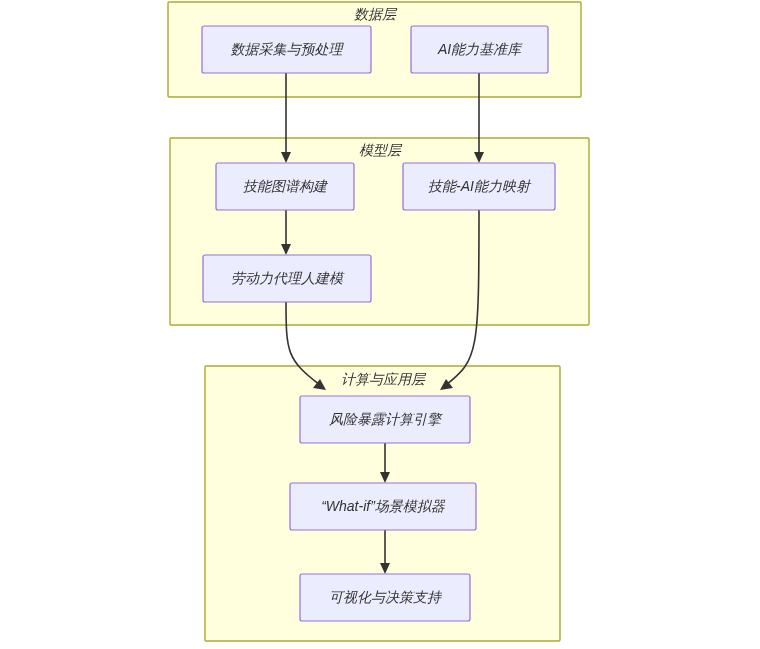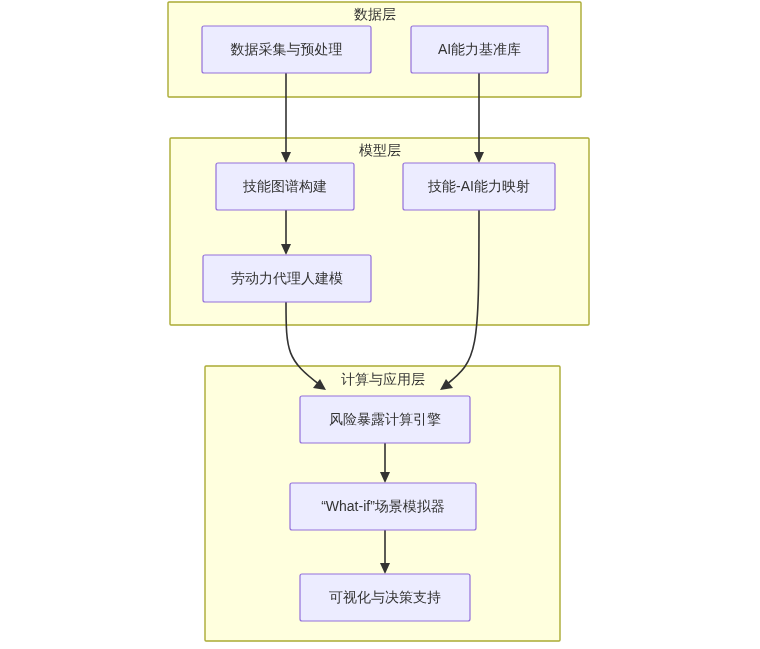--- a/index.html
+++ b/index.html
@@ -10,20 +10,21 @@
   body {
     width: 760px;
     height: 649px;
     font-family: "Liberation Sans", sans-serif;
     overflow: hidden;
   }
   #canvas {
     position: relative;
     width: 641px;
     height: 649px;
+    font-style: italic;
   }
   svg.flow {
     position: absolute;
     top: 0;
     left: 0;
     width: 760px;
     height: 649px;
   }
   .cluster-rect {
     fill: #ffffde;

